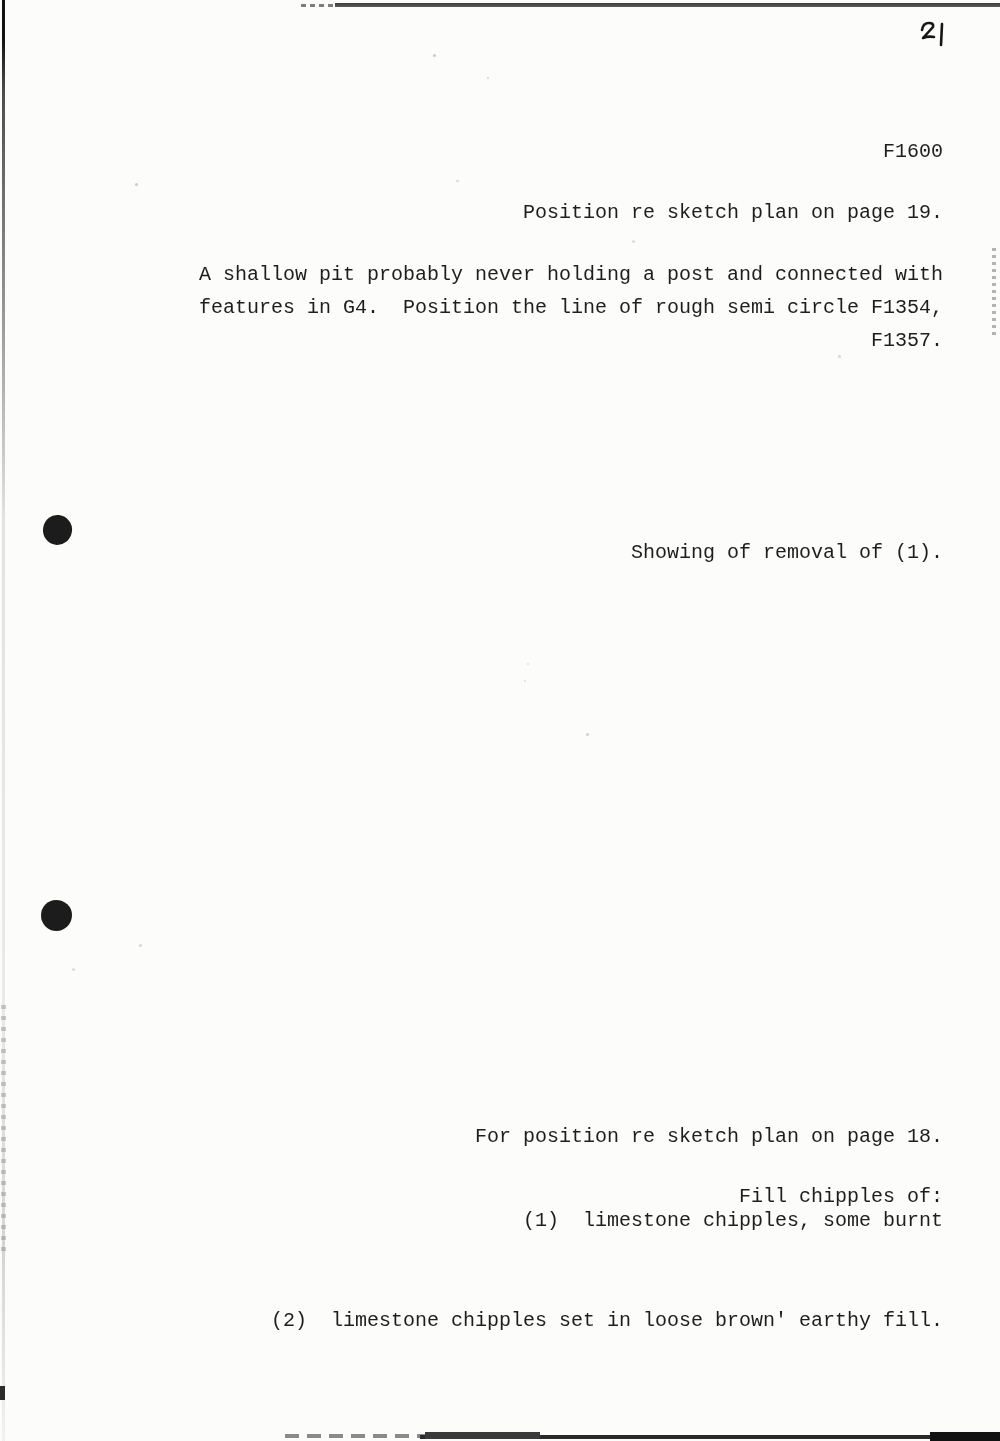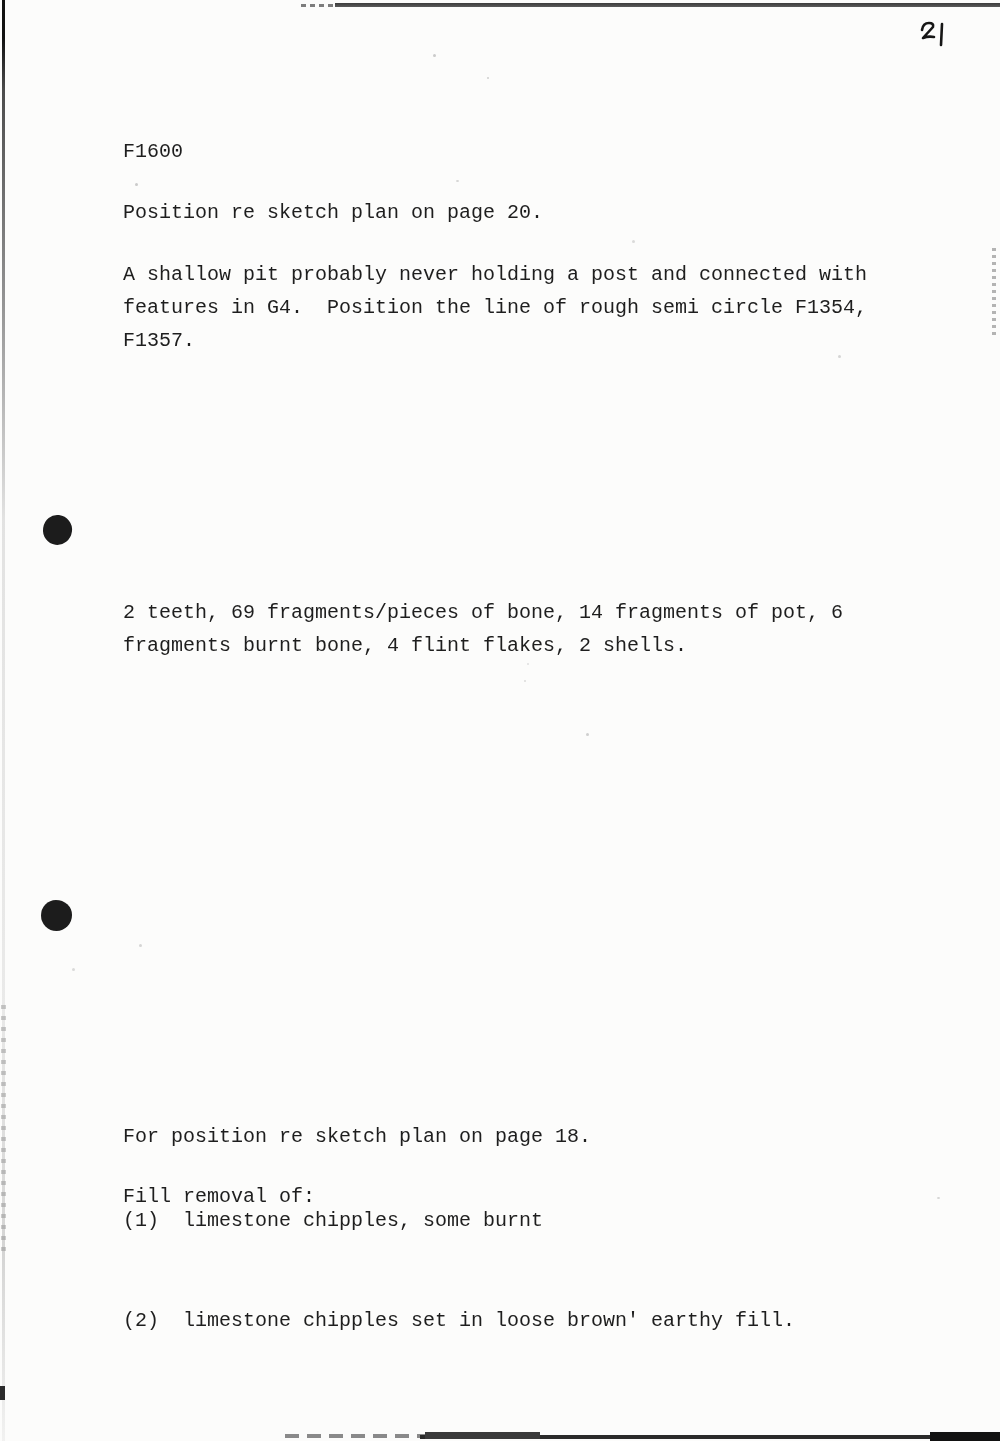--- a/index.html
+++ b/index.html
@@ -3,21 +3,21 @@
 <meta charset="utf-8">
 <style>
   html,body{margin:0;padding:0;}
   body{
     width:1000px;height:1441px;
     background:#fcfcfb;
     position:relative;
     overflow:hidden;
     font-family:"Liberation Mono", monospace;
   }
-  .page{position:absolute;inset:0;}
+  .page{position:absolute;inset:0;text-align:right;}
   .txt{
     position:absolute;
     left:123px;
     width:820px;
     font-size:20px;
     line-height:33px;
     color:#1e1e1e;
     white-space:pre-wrap;
     letter-spacing:0px;
   }
@@ -79,25 +79,24 @@
   <div class="speck" style="left:632px;top:240px;width:3px;height:3px;opacity:.35"></div>
   <div class="speck" style="left:838px;top:355px;width:3px;height:3px;opacity:.4"></div>
   <div class="speck" style="left:586px;top:733px;width:3px;height:3px;opacity:.45"></div>
   <div class="speck" style="left:139px;top:944px;width:3px;height:3px;opacity:.4"></div>
   <div class="speck" style="left:72px;top:968px;width:3px;height:3px;opacity:.35"></div>
   <div class="speck" style="left:524px;top:680px;width:2px;height:2px;opacity:.35"></div>
   <div class="speck" style="left:937px;top:1197px;width:3px;height:2px;opacity:.4"></div>
   <div class="speck" style="left:527px;top:663px;width:2px;height:2px;opacity:.3"></div>
 
   <div class="txt heading" style="top:135px">F1600</div>
-  <div class="txt" style="top:196px">Position re sketch plan on page 20.</div>
+  <div class="txt" style="top:196px">Position re sketch plan on page 19.</div>
   <div class="txt" style="top:258px">A shallow pit probably never holding a post and connected with
 features in G4.  Position the line of rough semi circle F1354,
 F1357.</div>
-  <div class="txt" style="top:596px">2 teeth, 69 fragments/pieces of bone, 14 fragments of pot, 6
-fragments burnt bone, 4 flint flakes, 2 shells.</div>
+  <div class="txt" style="top:536px">Showing of removal of (1).</div>
 
   <div class="txt" style="top:1120px">For position re sketch plan on page 18.</div>
-  <div class="txt" style="top:1180px">Fill removal of:</div>
+  <div class="txt" style="top:1180px">Fill chipples of:</div>
   <div class="txt" style="top:1204px">(1)  limestone chipples, some burnt</div>
   <div class="txt" style="top:1304px">(2)  limestone chipples set in loose brown' earthy fill.</div>
 
 </div>
 
 </body></html>

